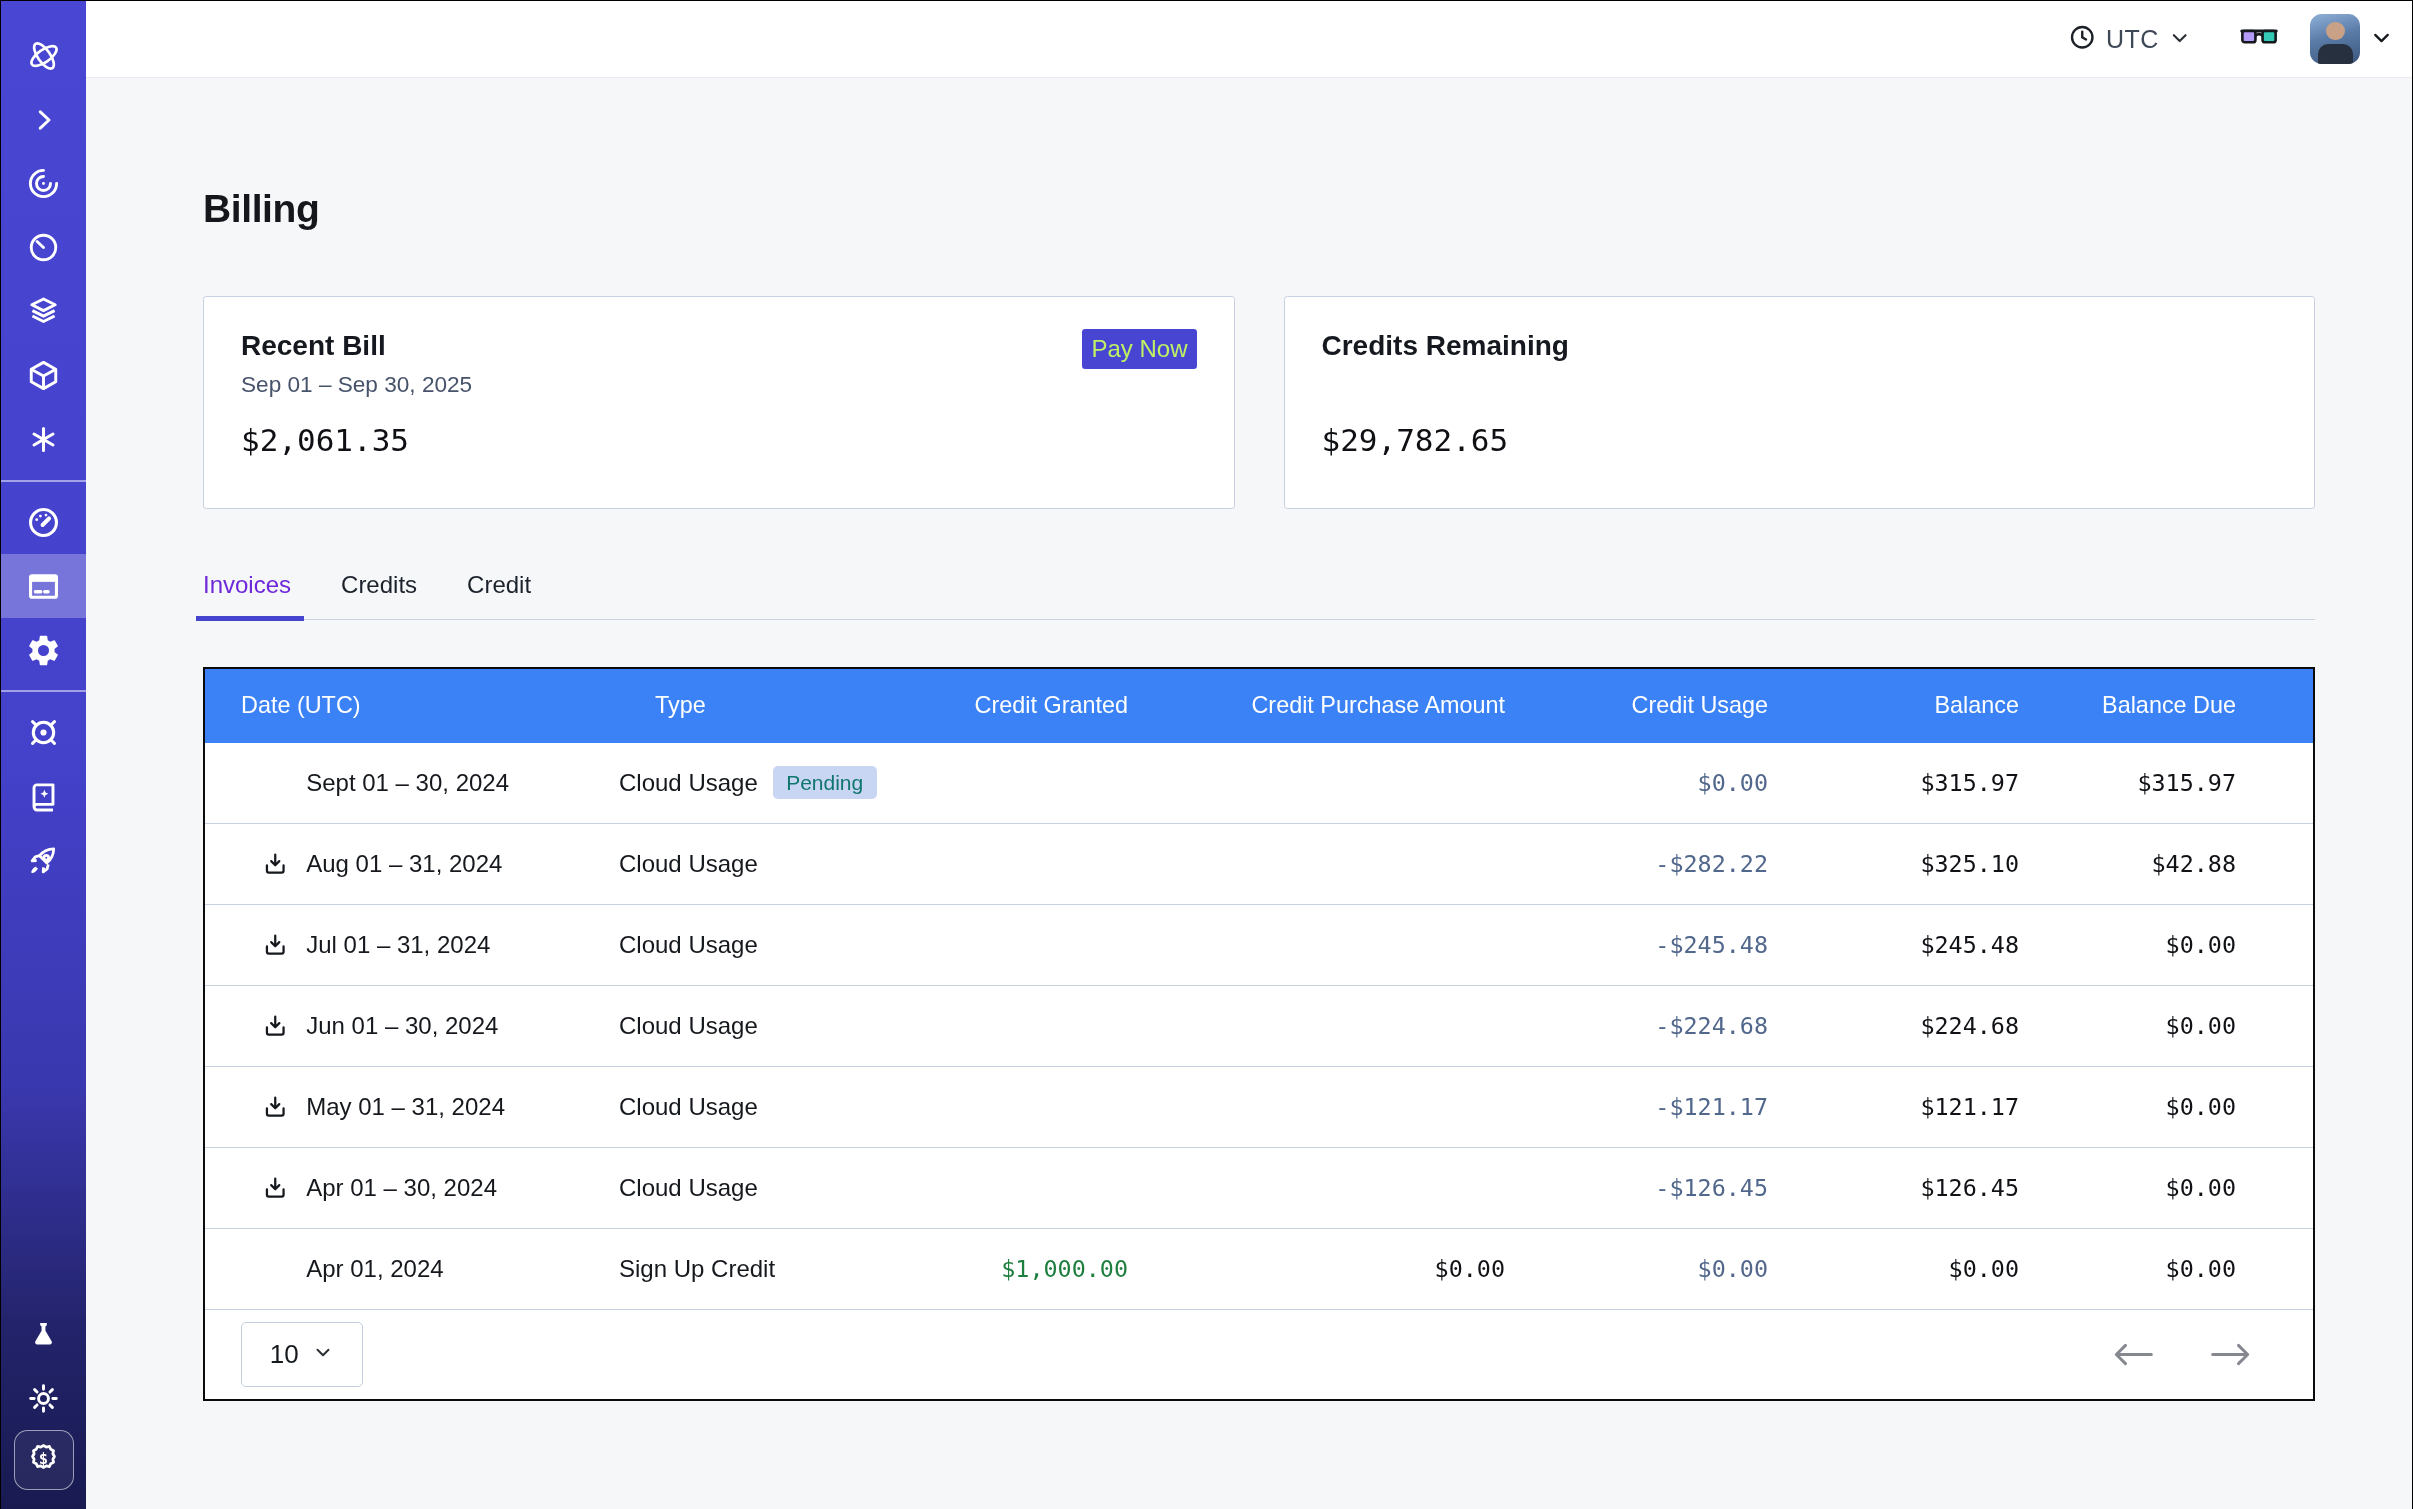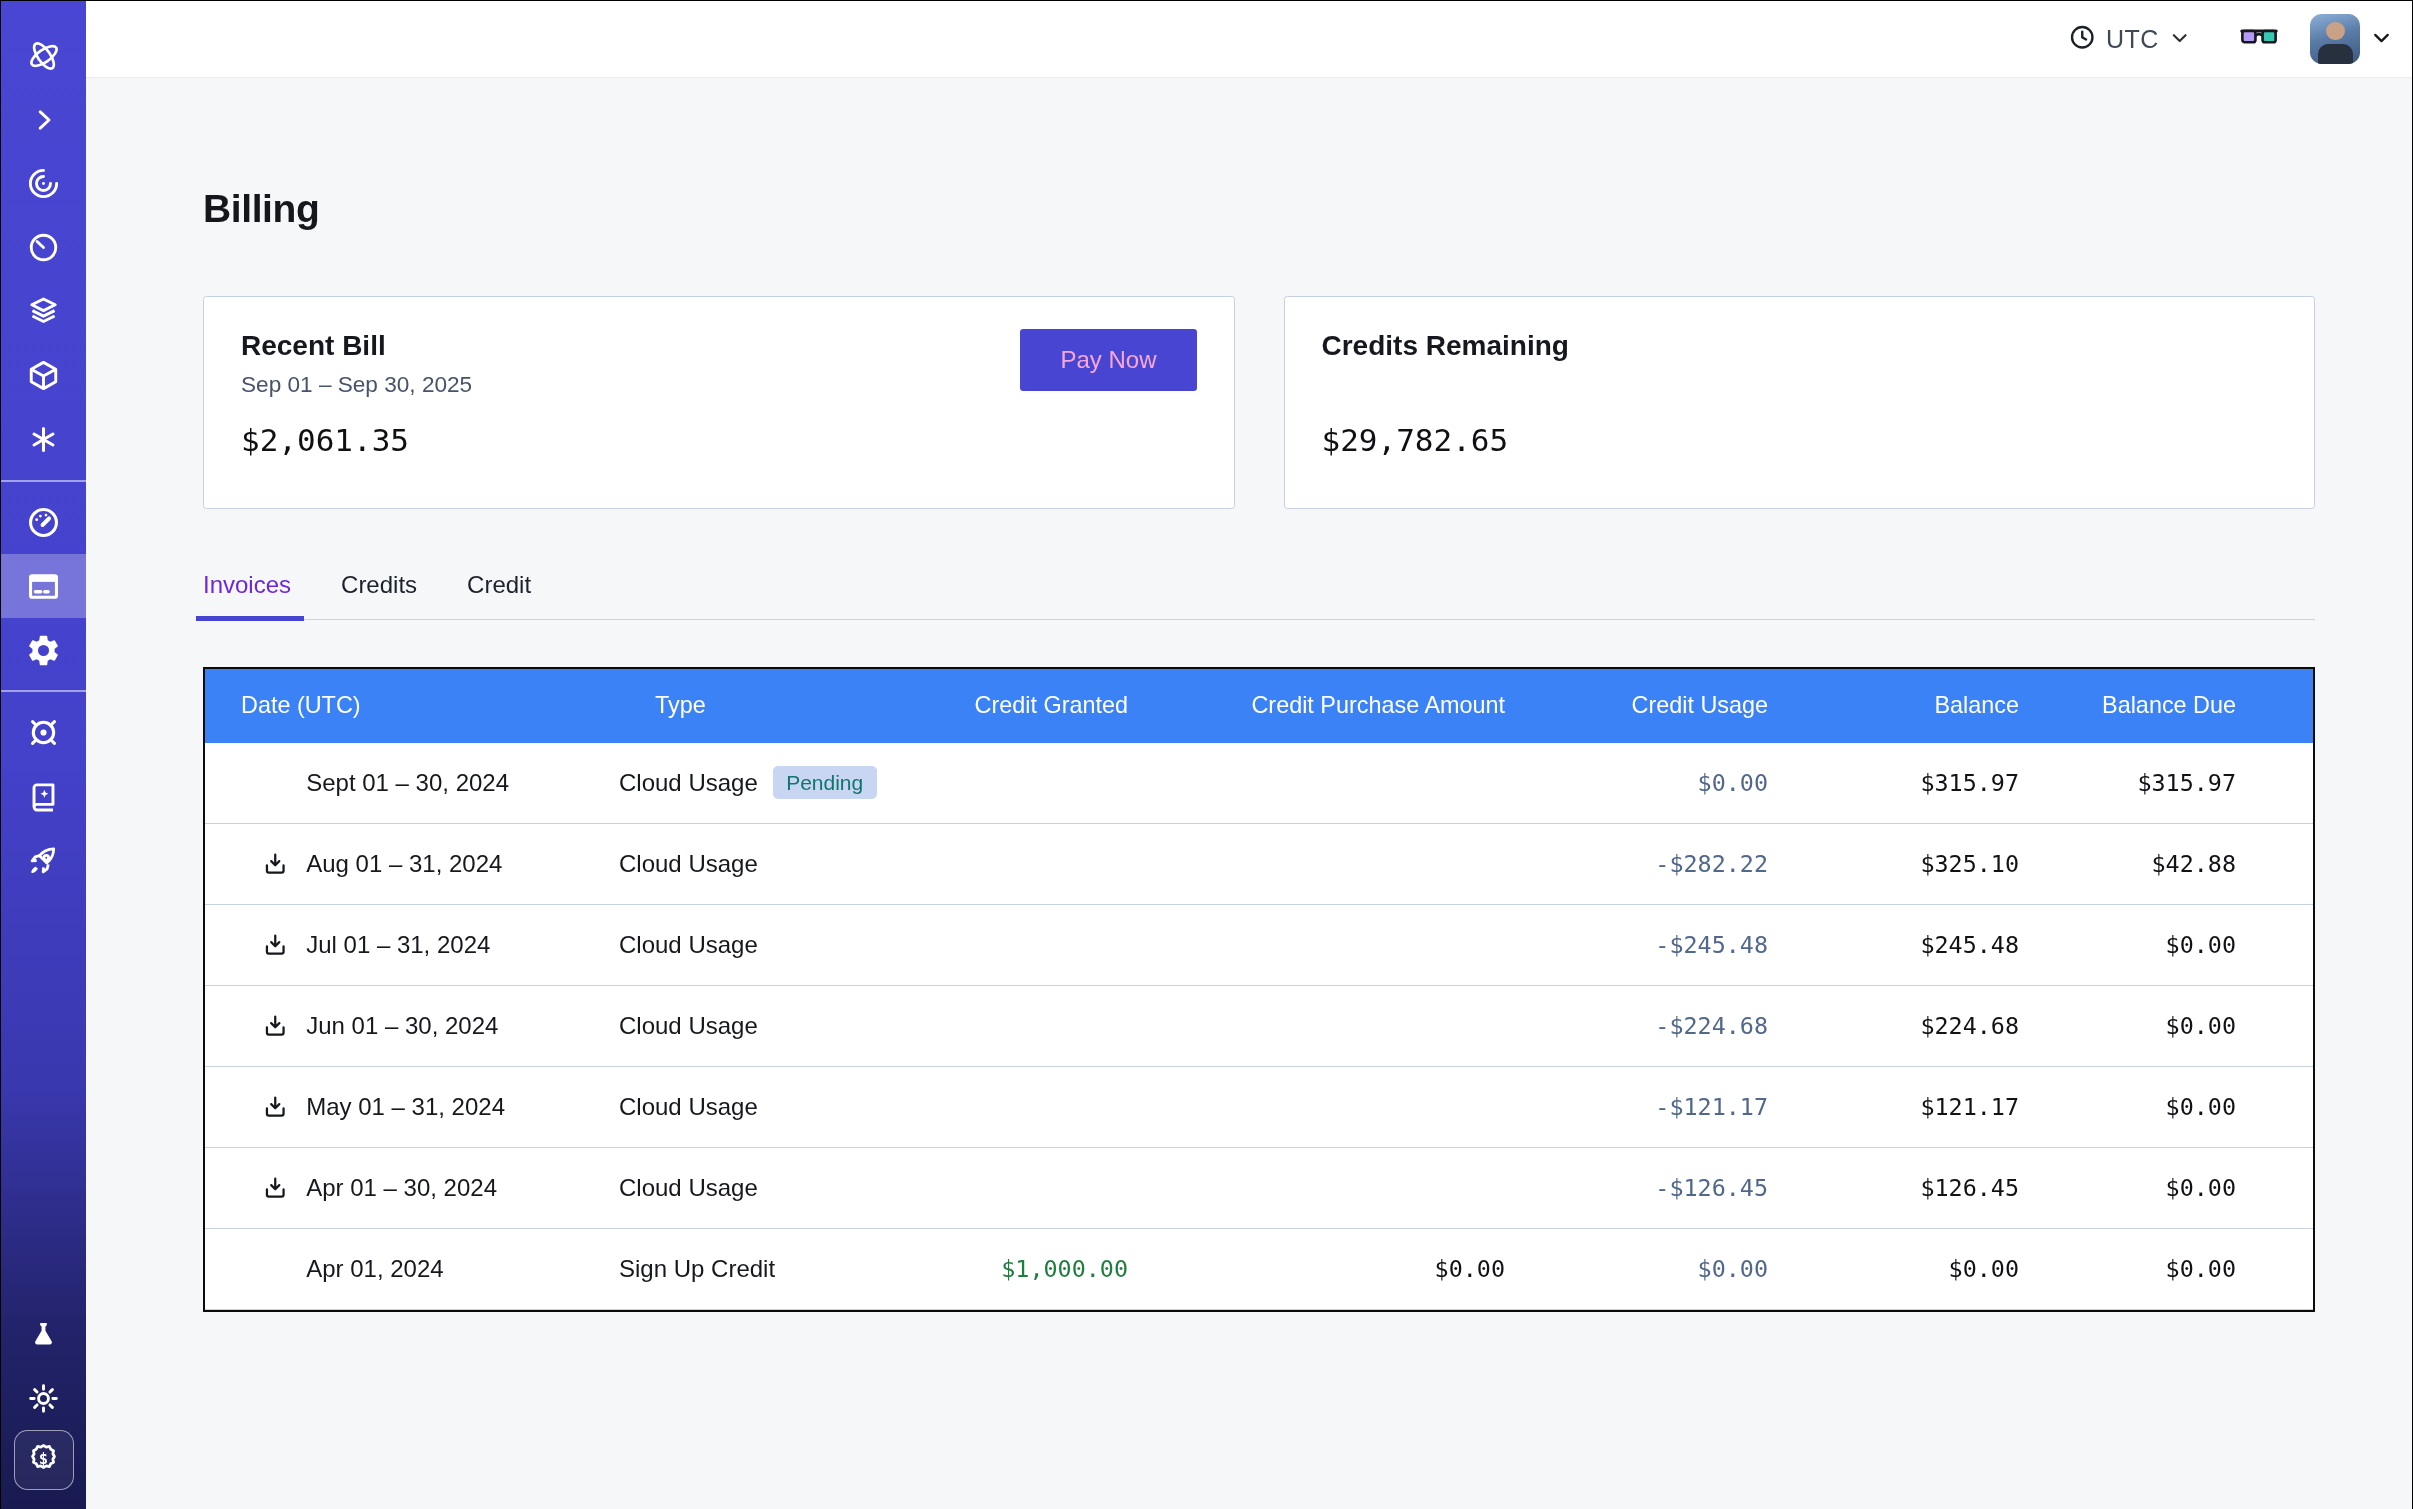--- a/index.html
+++ b/index.html
@@ -33,21 +33,21 @@
 
   .content{flex:1;padding:0 97px 0 117px;}
   h1.title{margin:109px 0 0;font-size:39px;line-height:1.15;font-weight:600;color:#15171c;letter-spacing:-0.4px;}
 
   
   .cards{display:flex;gap:49px;margin-top:64px;}
   .card{position:relative;flex:1;height:213px;background:#fff;border:1.7px solid #c6d0e2;border-radius:3.3px;padding:33px 37px;}
   .card h2{margin:0;font-size:28px;font-weight:600;color:#15181e;}
   .card .sub{margin-top:10px;font-size:22.6px;color:#47536b;min-height:28px;}
   .card .amt{margin-top:22px;font-family:"DejaVu Sans Mono","Liberation Mono",monospace;font-size:31px;color:#0e1013;}
-  .paynow{position:absolute;top:32px;right:37px;height:62px;padding:0 40px;background:#4845d2;color:#f9a8d4;
+  .paynow{position:absolute;top:32px;right:37px;height:40px;padding:0 9px;background:#4845d2;color:#bef264;
           font-size:24px;border:none;border-radius:3.3px;display:flex;align-items:center;cursor:pointer;
           font-family:"Liberation Sans","DejaVu Sans",sans-serif;}
 
   
   .tabs{display:flex;gap:50px;margin-top:62px;border-bottom:1.7px solid #ccd3e0;}
   .tab{position:relative;padding-bottom:20px;font-size:24px;font-weight:500;color:#1c222c;cursor:pointer;}
   .tab.active{color:#6d28d9;}
   .tab.active::after{content:"";position:absolute;left:-6.7px;right:-13.4px;bottom:-1.7px;height:4.2px;background:#4643ce;}
 
   
@@ -416,17 +416,39 @@
           <div class="td-type">
               <span>Sign Up Credit</span>
             </div>
           <div class="num green">$1,000.00</div>
           <div class="num">$0.00</div>
           <div class="num slate">$0.00</div>
           <div class="num">$0.00</div>
           <div class="num">$0.00</div>
         </div>
 
+        <div class="tfoot">
+          <div class="psize">
+            <span>10</span>
+            <span>
+              <svg width="22" height="22" viewBox="0 0 24 24" fill="none" stroke="#2b2f36" stroke-width="2.2" stroke-linecap="round" stroke-linejoin="round">
+                <polyline points="6,9.5 12,15.5 18,9.5"></polyline>
+              </svg>
+            </span>
+          </div>
+          <div class="pagearrows">
+            <span class="arrowbtn">
+              <svg width="44" height="25" viewBox="0 0 26 15" fill="none" stroke="#85898f" stroke-width="1.8" stroke-linecap="round" stroke-linejoin="round">
+                <path d="M24 7.5H3M8.5 2 3 7.5 8.5 13"></path>
+              </svg>
+            </span>
+            <span class="arrowbtn">
+              <svg width="44" height="25" viewBox="0 0 26 15" fill="none" stroke="#85898f" stroke-width="1.8" stroke-linecap="round" stroke-linejoin="round">
+                <path d="M2 7.5h21M17.5 2 23 7.5 17.5 13"></path>
+              </svg>
+            </span>
+          </div>
+        </div>
       </section>
     </main>
   </div>
 </div>
 
 
 </body></html>

